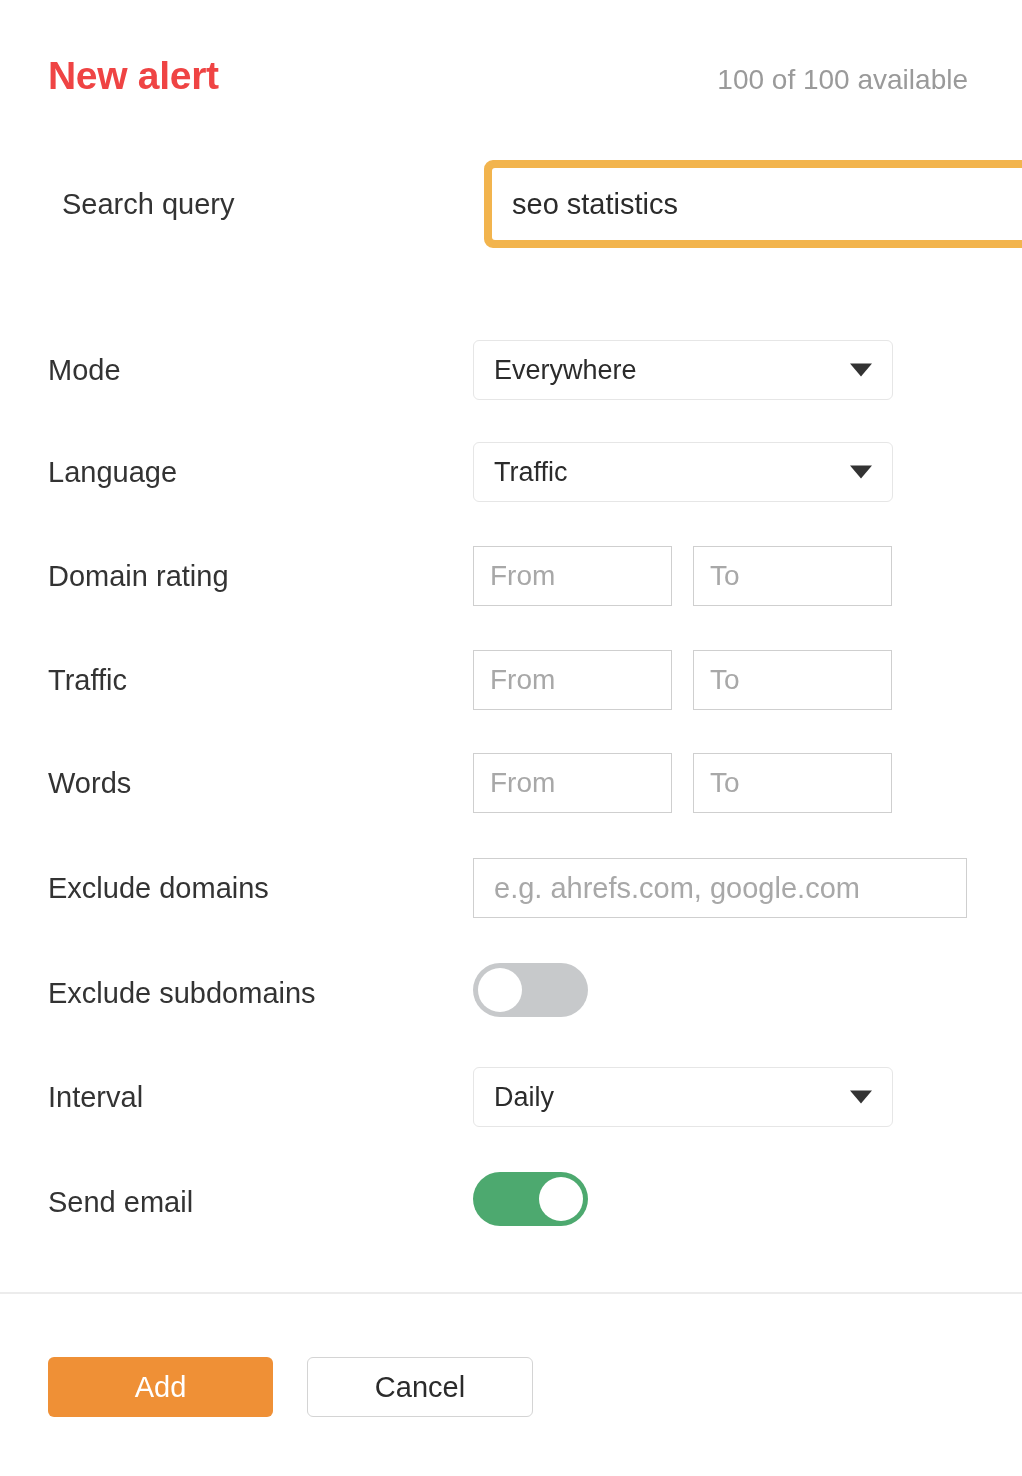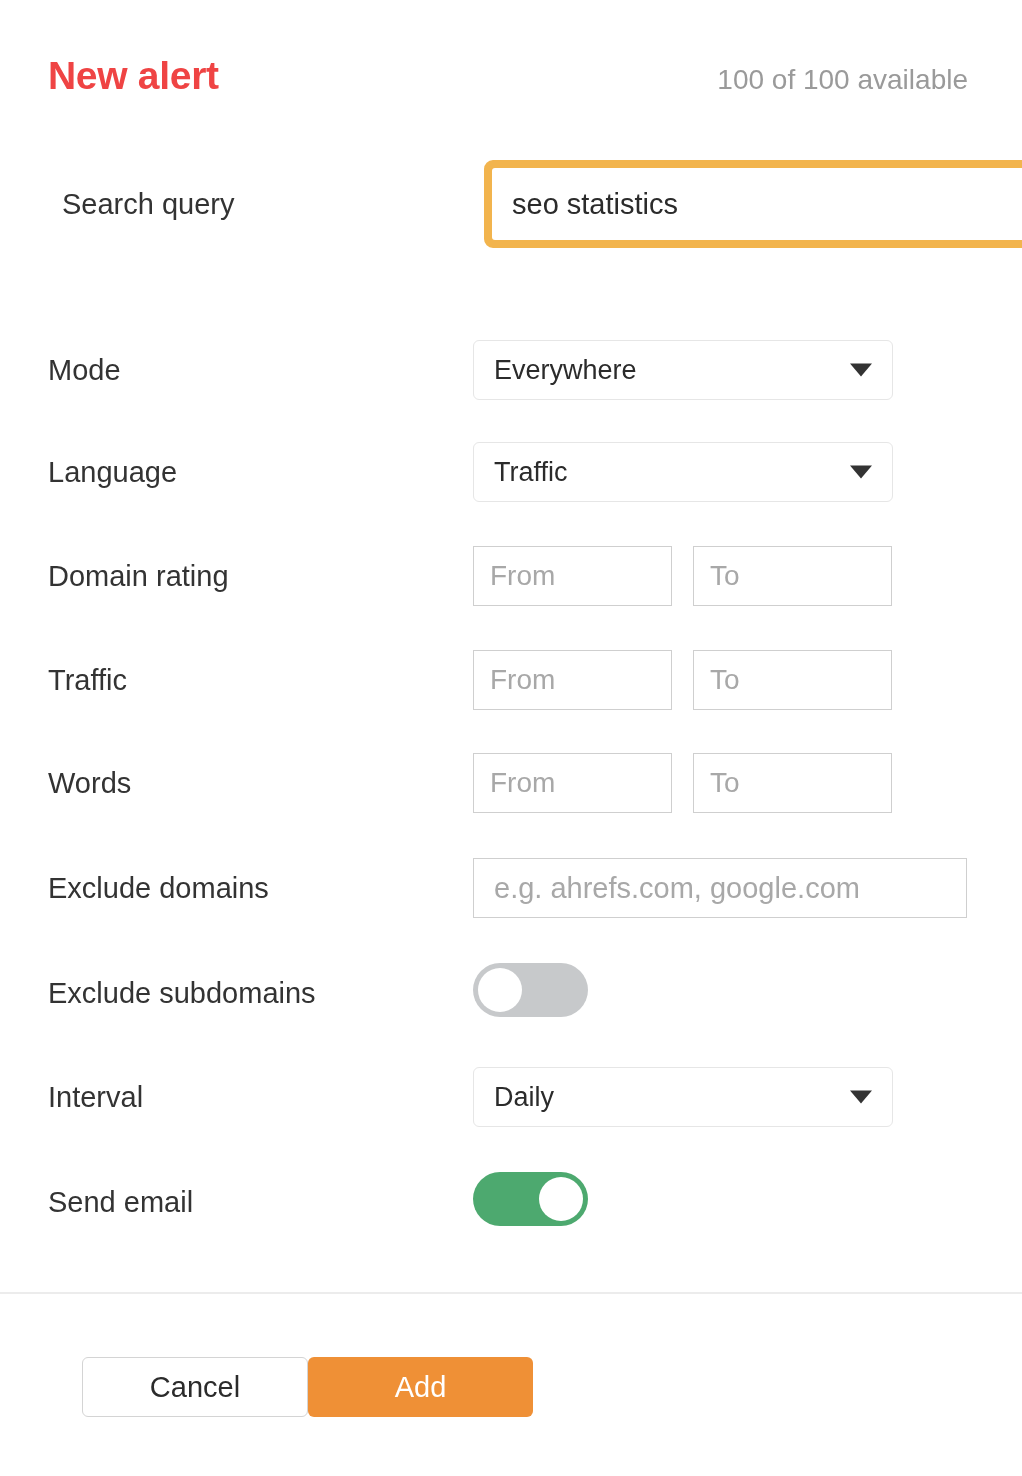--- a/index.html
+++ b/index.html
@@ -341,17 +341,17 @@
           <span class="toggle-knob"></span>
         </div>
       </div>
     </div>
 
   </div>
 
   <div class="divider"></div>
 
   <div class="footer">
+    <button class="btn btn-primary">Add</button>
     <button class="btn btn-secondary">Cancel</button>
-    <button class="btn btn-primary">Add</button>
   </div>
 
 </div>
 
 </body></html>

